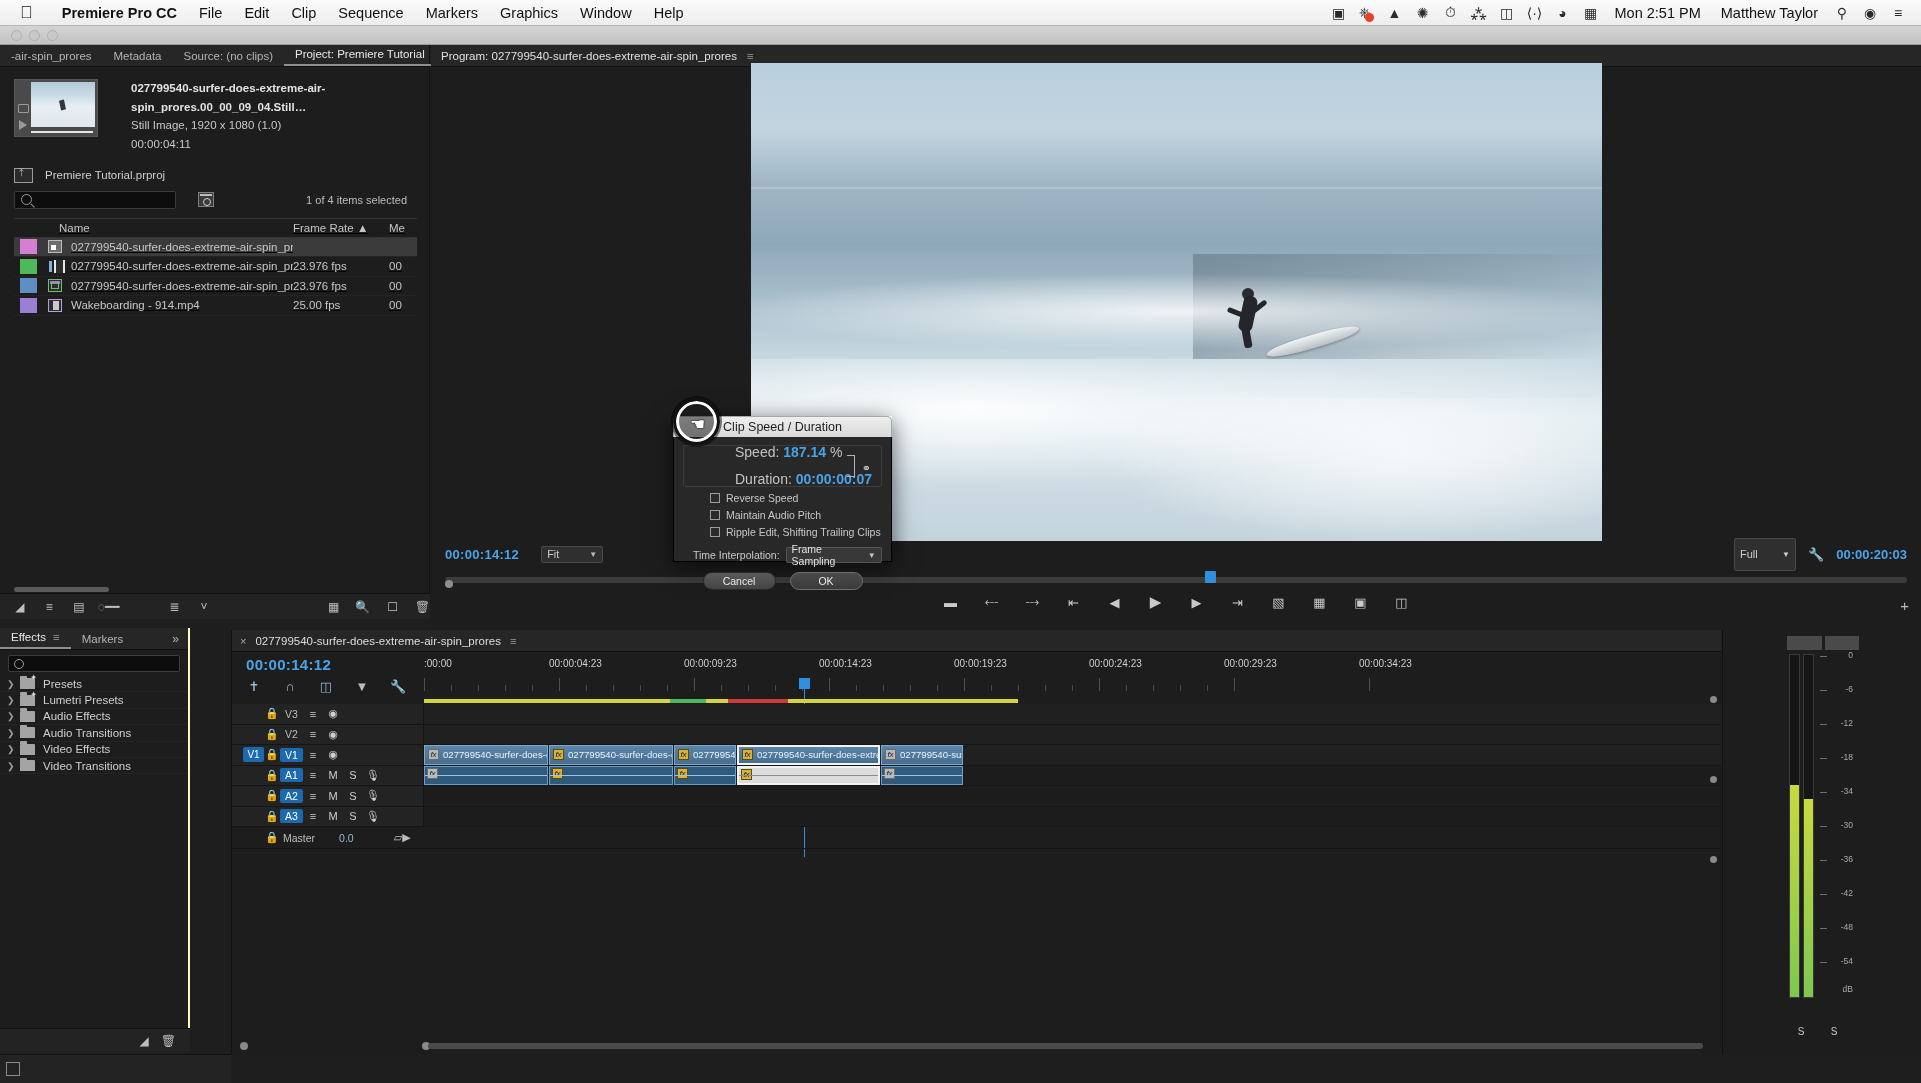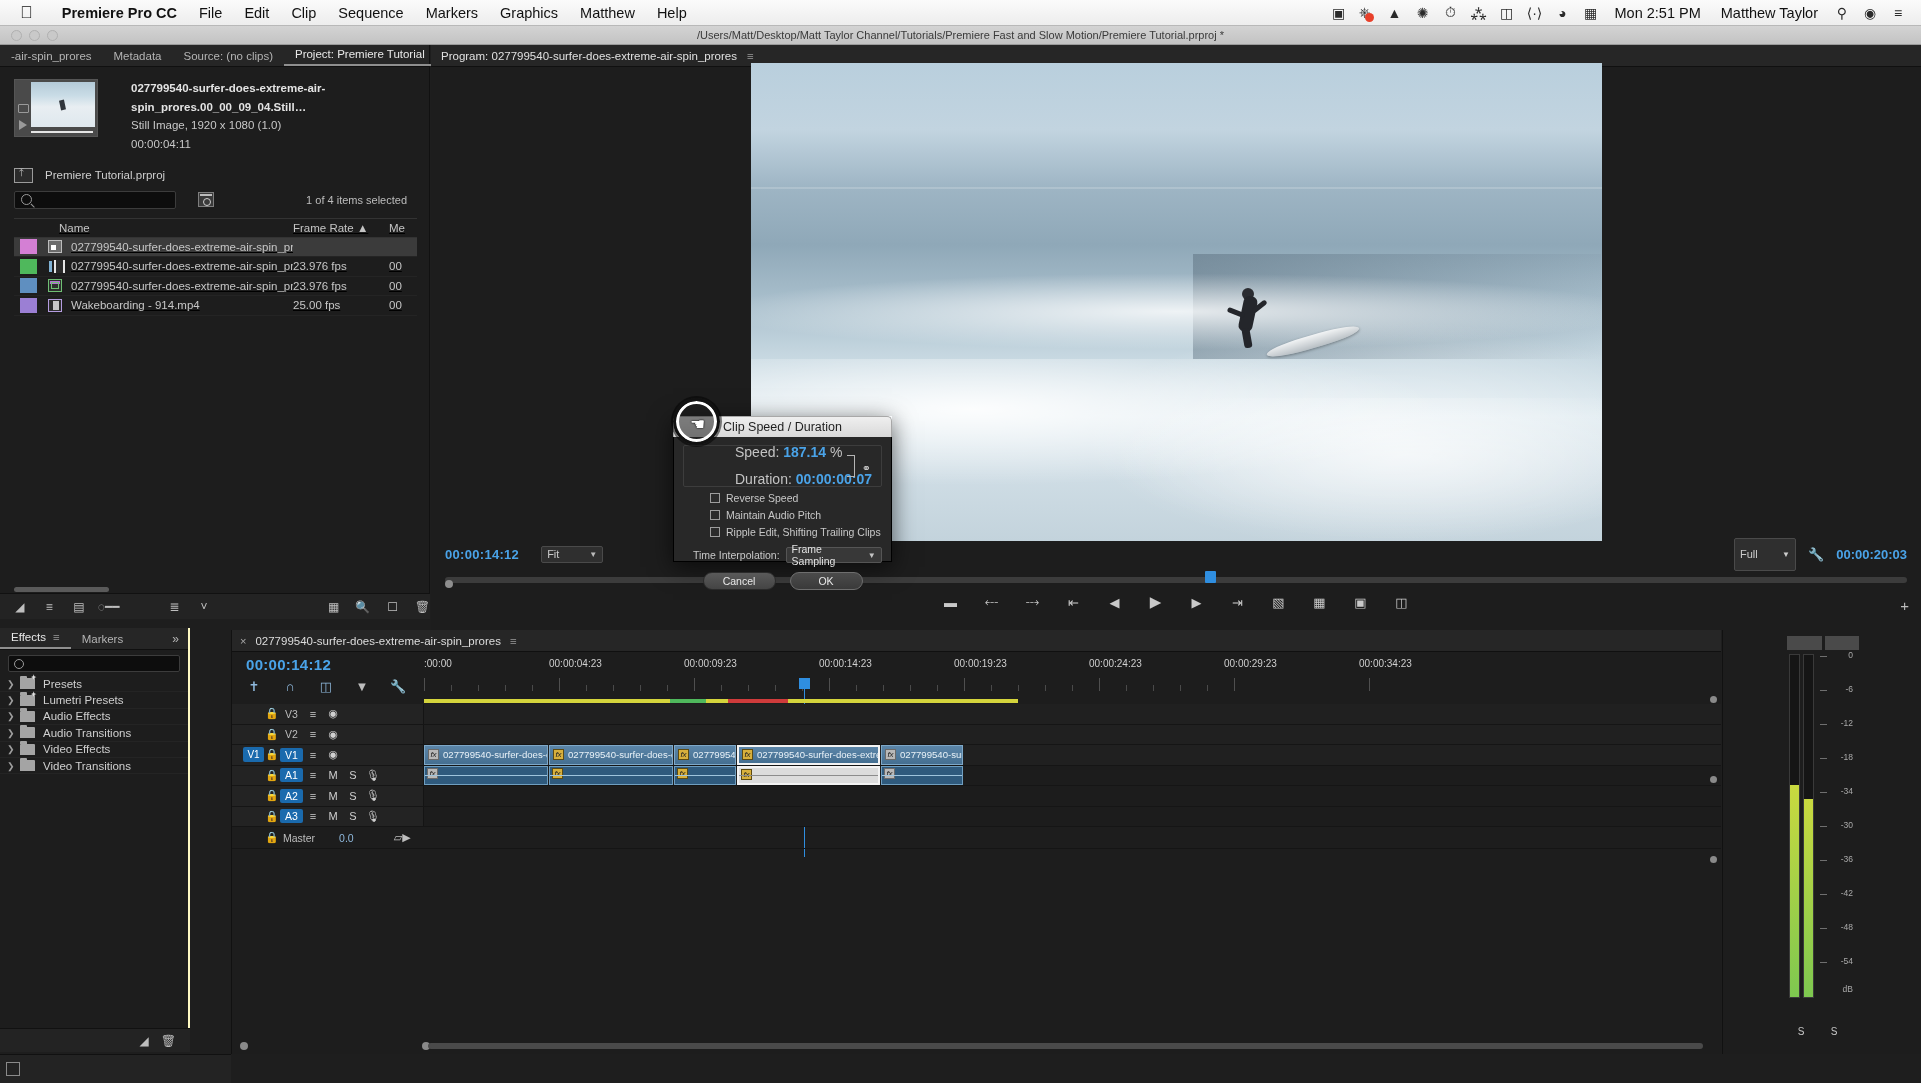--- a/index.html
+++ b/index.html
@@ -285,21 +285,21 @@
 
   <div class="macbar">
     <span class="apple-logo"></span>
     <span class="mi bold">Premiere Pro CC</span>
     <span class="mi">File</span>
     <span class="mi">Edit</span>
     <span class="mi">Clip</span>
     <span class="mi">Sequence</span>
     <span class="mi">Markers</span>
     <span class="mi">Graphics</span>
-    <span class="mi">Matthew</span>
+    <span class="mi">Window</span>
     <span class="mi">Help</span>
     <span class="macbar-right">
       <span class="sysicon">▣</span>
       <span class="sysicon">⎈<i class="rec-dot"></i></span>
       <span class="sysicon">▲</span>
       <span class="sysicon">✺</span>
       <span class="sysicon">⏱</span>
       <span class="sysicon">⁂</span>
       <span class="sysicon">◫</span>
       <span class="sysicon">⟨·⟩</span>
@@ -312,21 +312,20 @@
       <span class="sysicon">≡</span>
     </span>
   </div>
 
   <div class="wintitle">
     <span class="traffic">
         <i></i>
         <i></i>
         <i></i>
       </span>
-    <span class="path">/Users/Matt/Desktop/Matt Taylor Channel/Tutorials/Premiere Fast and Slow Motion/Premiere Tutorial.prproj *</span>
   </div>
 
   <div class="panel" id="project-panel">
     <div class="panel-tabs">
       <span class="ptab">-air-spin_prores</span>
       <span class="ptab">Metadata</span>
       <span class="ptab">Source: (no clips)</span>
       <span class="ptab active"><span>Project: Premiere Tutorial</span><span class="ham">≡</span></span>
       <span class="chev2">»</span>
     </div>

